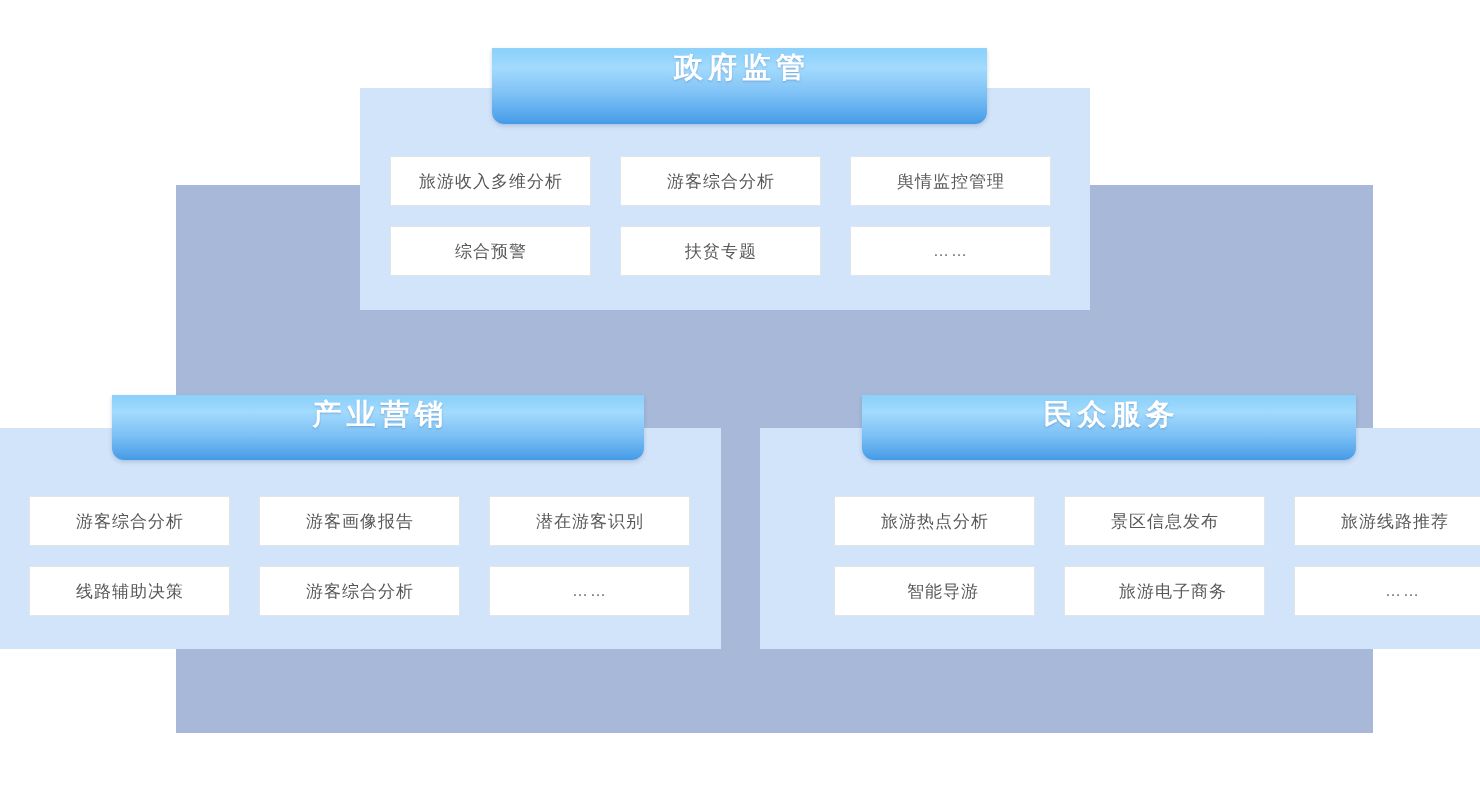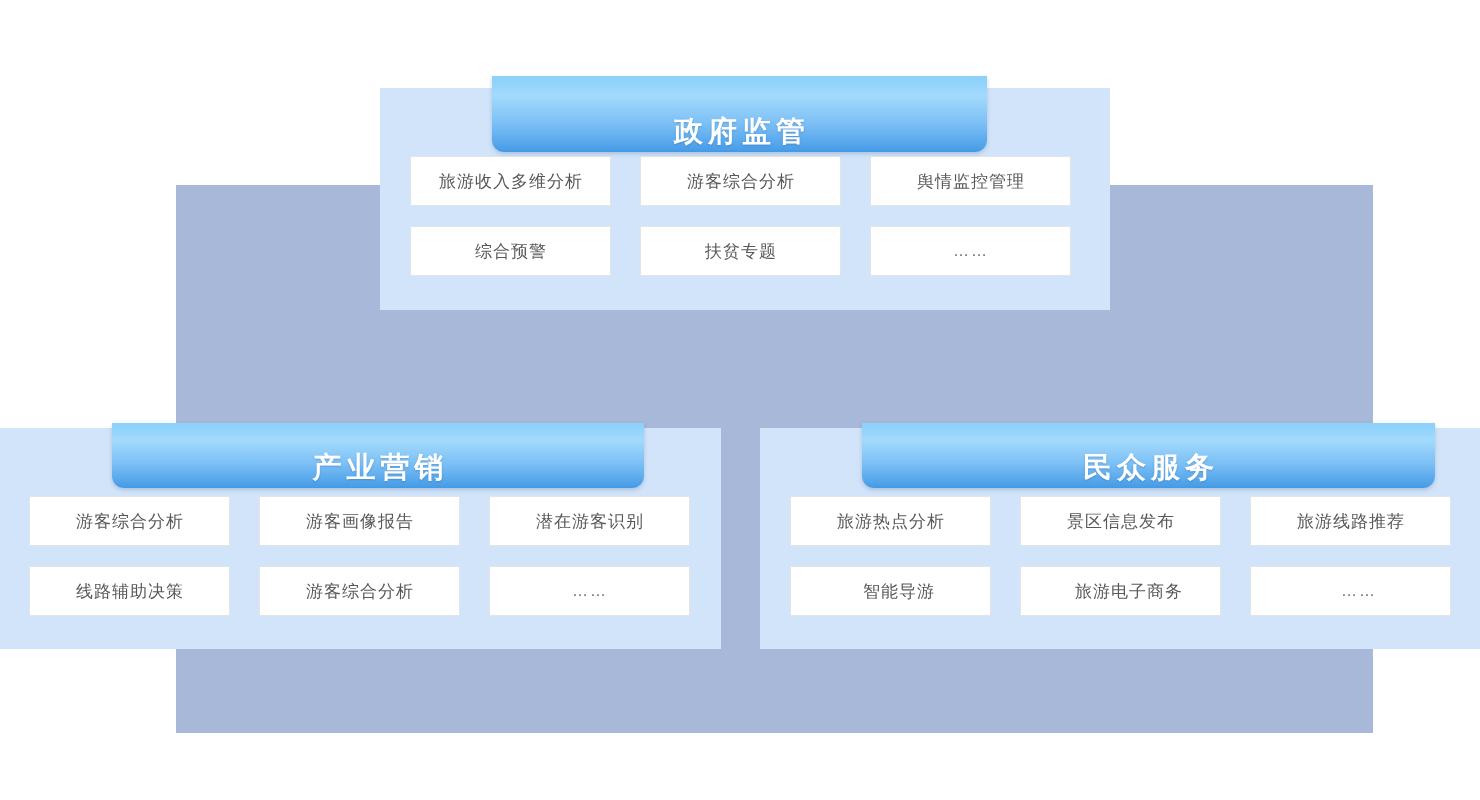--- a/index.html
+++ b/index.html
@@ -28,21 +28,21 @@
     height: 548px;
     background: #a7b8d8;
   }
 
   
   .panel {
     position: absolute;
     background: #d2e4fa;
   }
   .panel-top {
-    left: 380px;
+    left: 360px;
     top: 88px;
     width: 730px;
     height: 222px;
   }
   .panel-left {
     left: 0px;
     top: 428px;
     width: 721px;
     height: 221px;
   }
@@ -59,23 +59,22 @@
     border-radius: 0 0 12px 12px;
     background: linear-gradient(to bottom,
                 #8ed2fb 0%,
                 #8ed2fb 6%,
                 #a3dafd 26%,
                 #7cc0f5 62%,
                 #4b9fe8 96%,
                 #4399e4 100%);
     box-shadow: 0 2px 4px rgba(90,120,160,0.33);
     display: flex;
-    align-items: flex-end;
+    align-items: flex-start;
     justify-content: center;
-    margin-top: 28px;
   }
   .tab-title {
     color: #ffffff;
     font-size: 29px;
     font-weight: bold;
     letter-spacing: 5px;
     text-indent: 5px;
     text-shadow: 0 1px 2px rgba(40,90,150,0.35);
     white-space: nowrap;
   }
@@ -87,21 +86,21 @@
   }
   .tab-left {
     left: 112px;
     top: 395px;
     width: 532px;
     height: 65px;
   }
   .tab-right {
     left: 862px;
     top: 395px;
-    width: 573px;
+    width: 494px;
     height: 65px;
   }
 
   
   .card {
     position: absolute;
     background: #ffffff;
     border: 1px solid #e2e5e8;
     box-sizing: border-box;
     display: flex;
@@ -131,21 +130,21 @@
 
   
   .panel-left .card { width: 201px; height: 50px; }
   .panel-left .c-r0 { top: 68px; }
   .panel-left .c-r1 { top: 138px; }
   .panel-left .c-c0 { left: 29px; }
   .panel-left .c-c1 { left: 259px; }
   .panel-left .c-c2 { left: 489px; }
 
   
-  .panel-right .card { width: 201px; height: 50px; }
+  .panel-right .card { width: 201px; height: 50px; margin-left: 44px; }
   .panel-right .c-r0 { top: 68px; }
   .panel-right .c-r1 { top: 138px; padding-left: 16px; }
   .panel-right .c-c0 { left: 30px; }
   .panel-right .c-c1 { left: 260px; font-family: Liberation Serif, serif; }
   .panel-right .c-c2 { left: 490px; }
 </style>
 </head>
 <body>
 
 <div id="stage">

